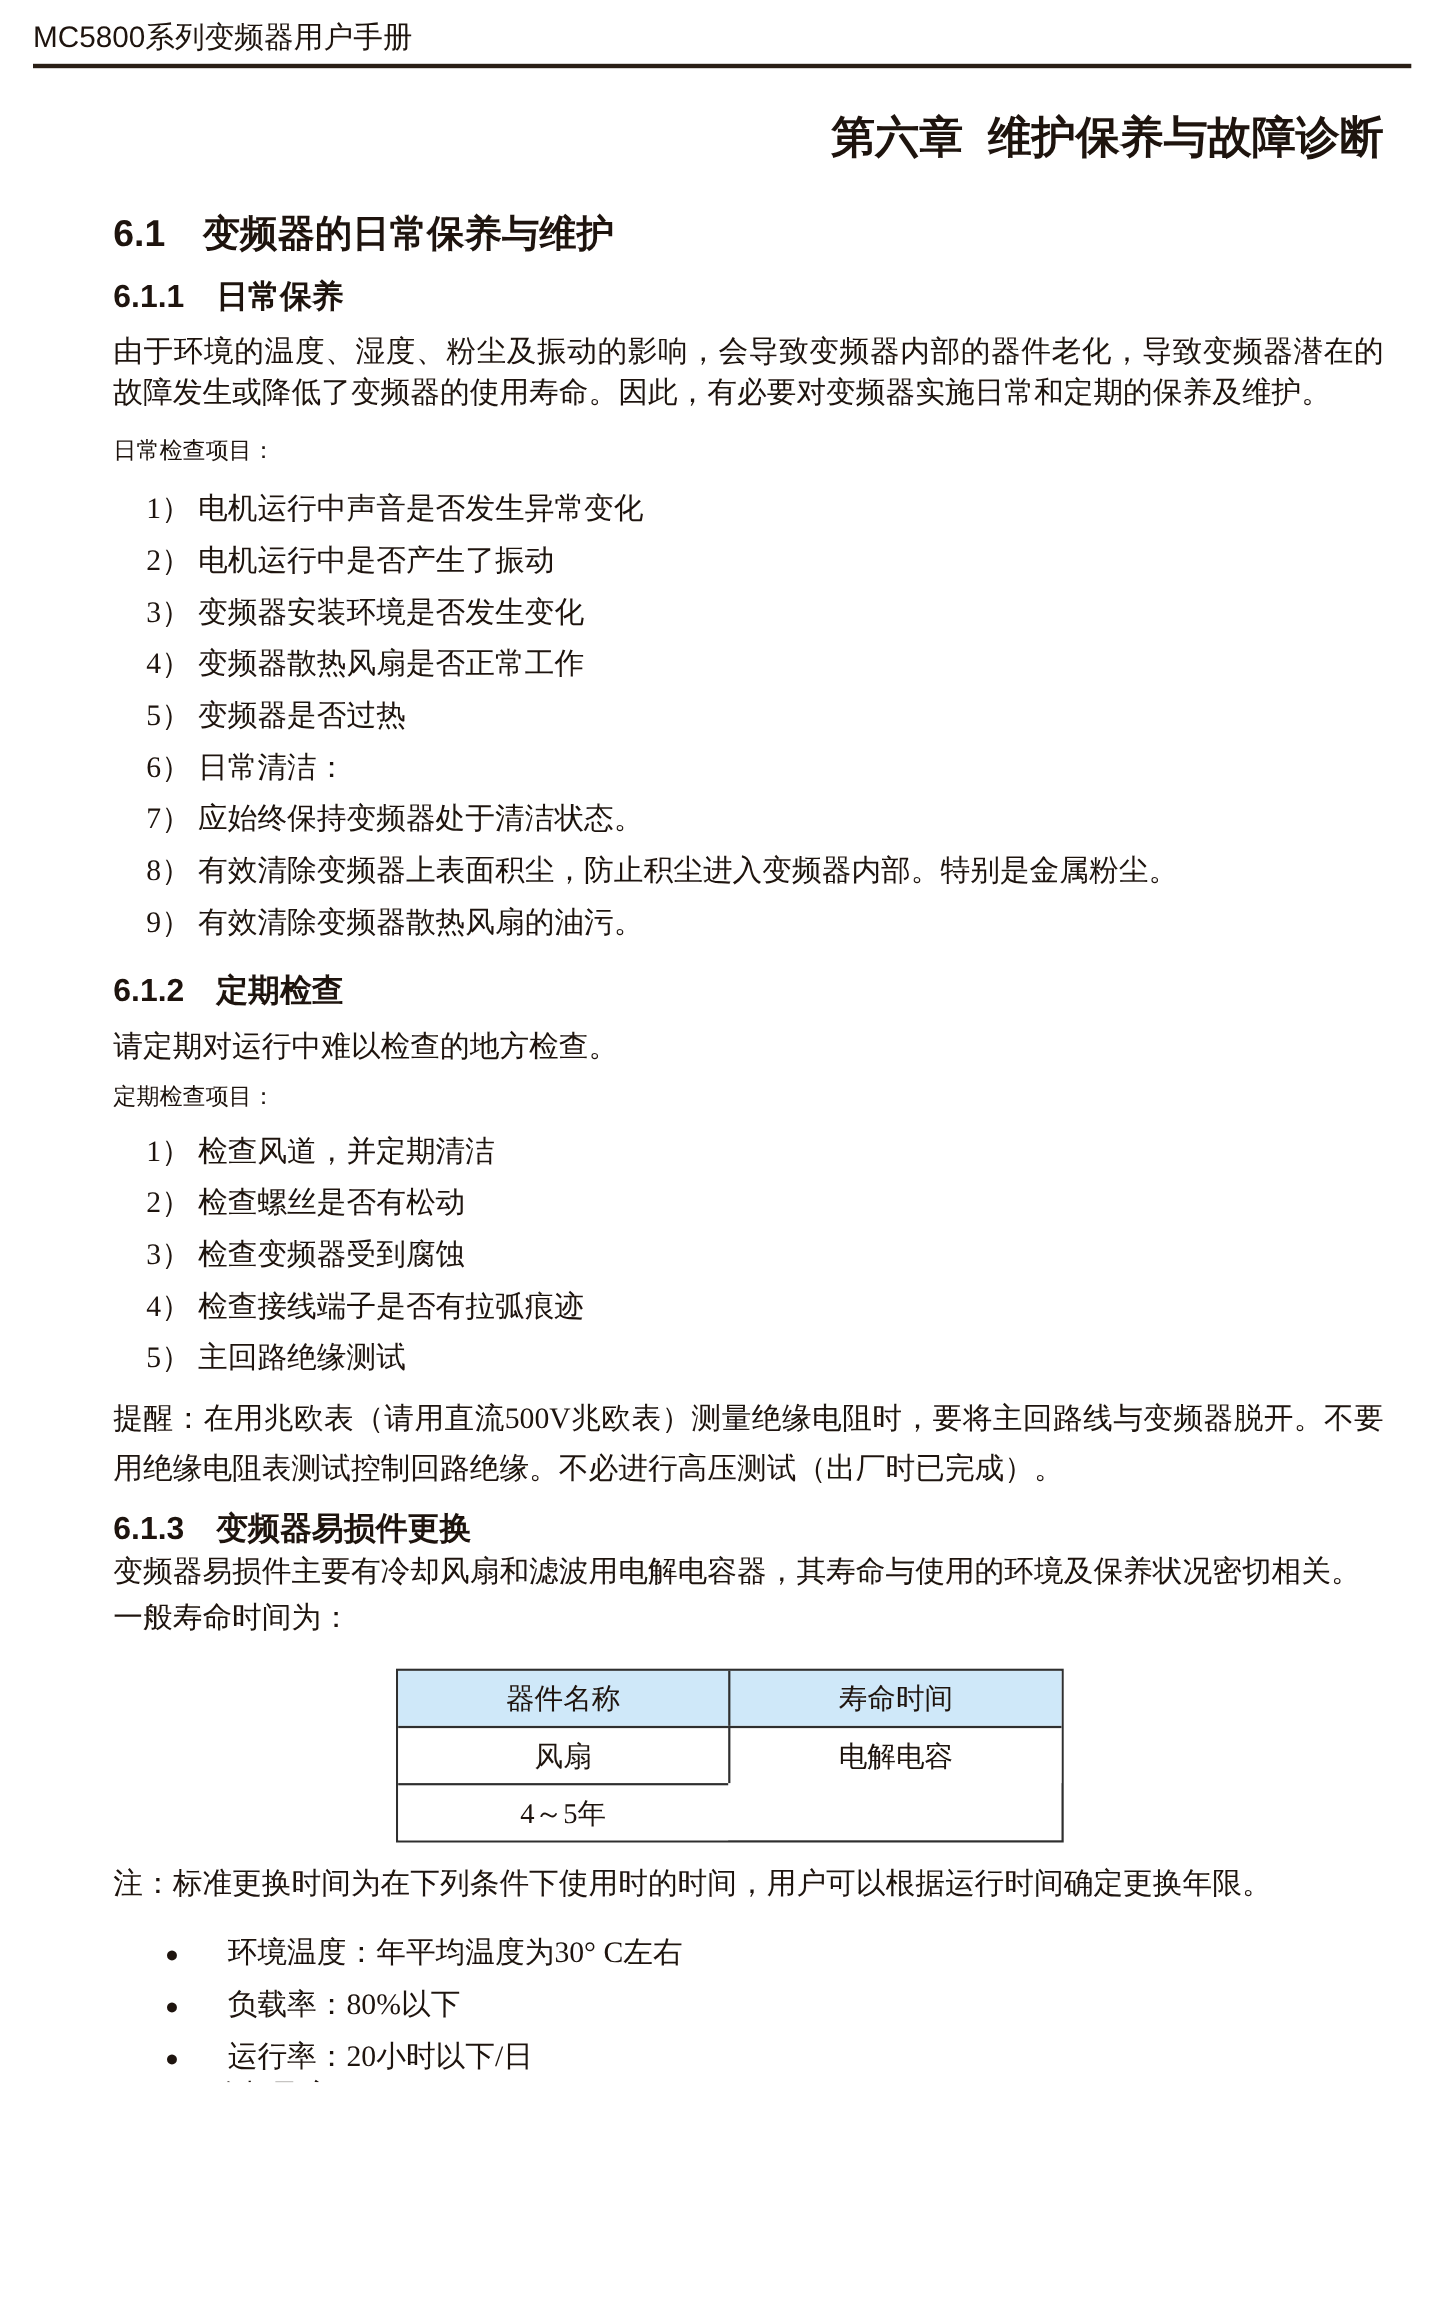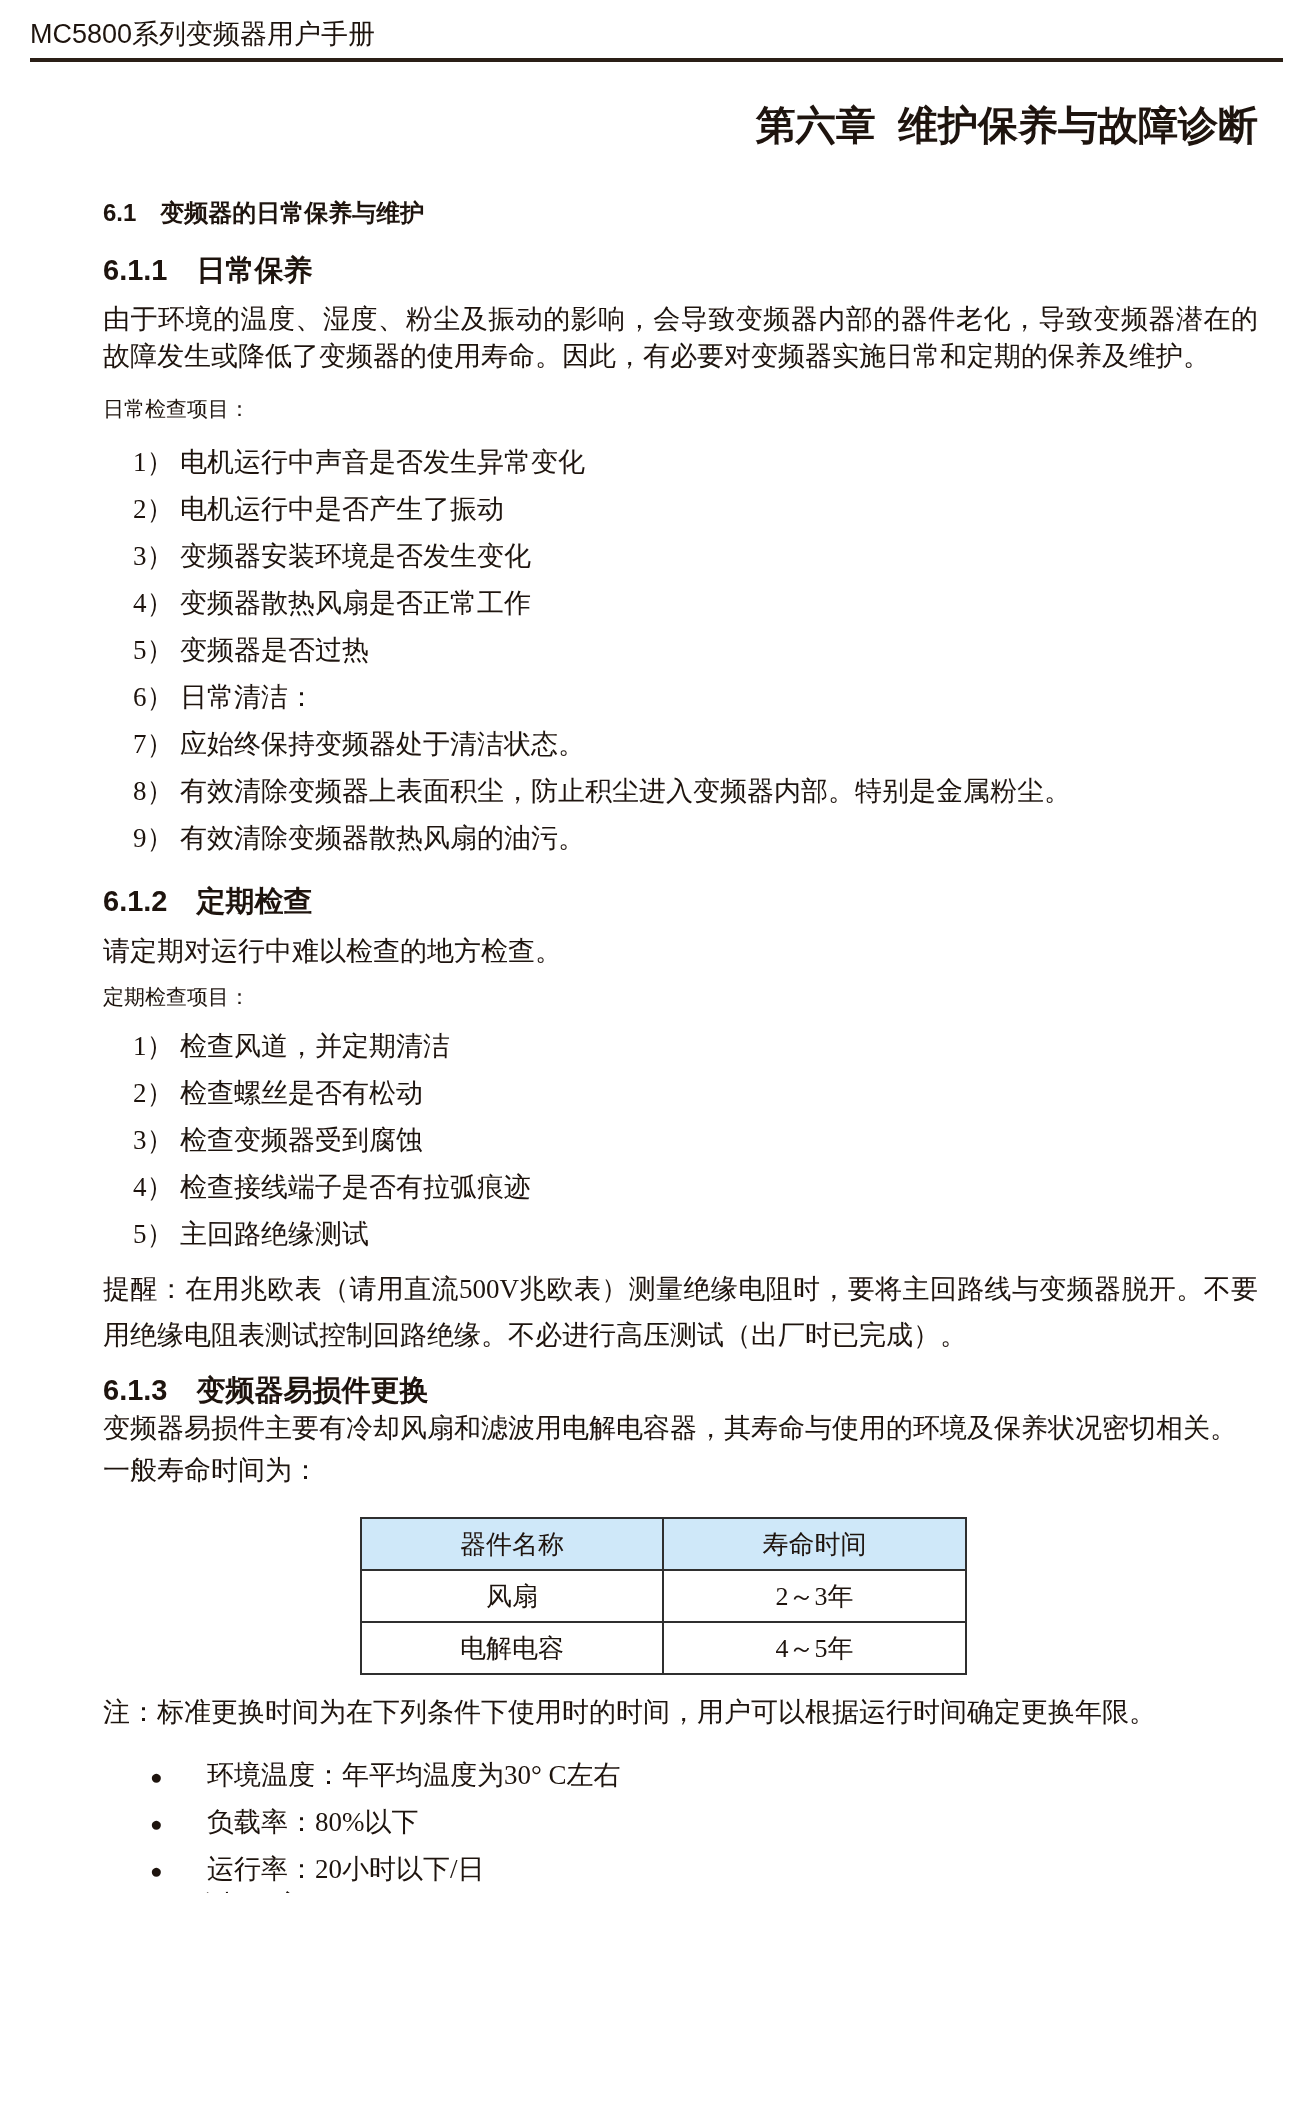--- a/index.html
+++ b/index.html
@@ -31,21 +31,21 @@
   
   .content{padding:0 50px 0 103px;}
   .chapter-title{
     font-family:var(--sans);font-weight:bold;
     font-size:40px;line-height:50px;
     text-align:right;white-space:pre-wrap;
     margin:100px 0 0 0;
   }
   .h2{
     font-family:var(--sans);font-weight:bold;
-    font-size:24px;line-height:40px;white-space:pre-wrap;
+    font-size:34px;line-height:40px;white-space:pre-wrap;
     margin:43px 0 0 0;
   }
   .h3{
     font-family:var(--sans);font-weight:bold;
     font-size:29px;line-height:38px;white-space:pre-wrap;
     margin:18px 0 0 0;
   }
   .h3.s612{margin-top:27px;}
   .h3.s613{margin-top:13px;}
   .para{
@@ -222,21 +222,20 @@
 
     <div class="h3 s613">6.1.3　变频器易损件更换</div>
     <p class="para intro-613a">变频器易损件主要有冷却风扇和滤波用电解电容器，其寿命与使用的环境及保养状况密切相关。</p>
     <p class="para intro-613b">一般寿命时间为：</p>
 
     <div class="lifetable">
       <div class="lt-cell lt-head">器件名称</div>
       <div class="lt-cell lt-head">寿命时间</div>
 
         <div class="lt-cell">风扇</div>
-        <div class="lt-cell">2～3年</div>
 
         <div class="lt-cell">电解电容</div>
         <div class="lt-cell">4～5年</div>
       </div>
 
     <p class="para note-613">注：标准更换时间为在下列条件下使用时的时间，用户可以根据运行时间确定更换年限。</p>
 
     <div class="bullet-list">
 
         <div class="bullet-item">

